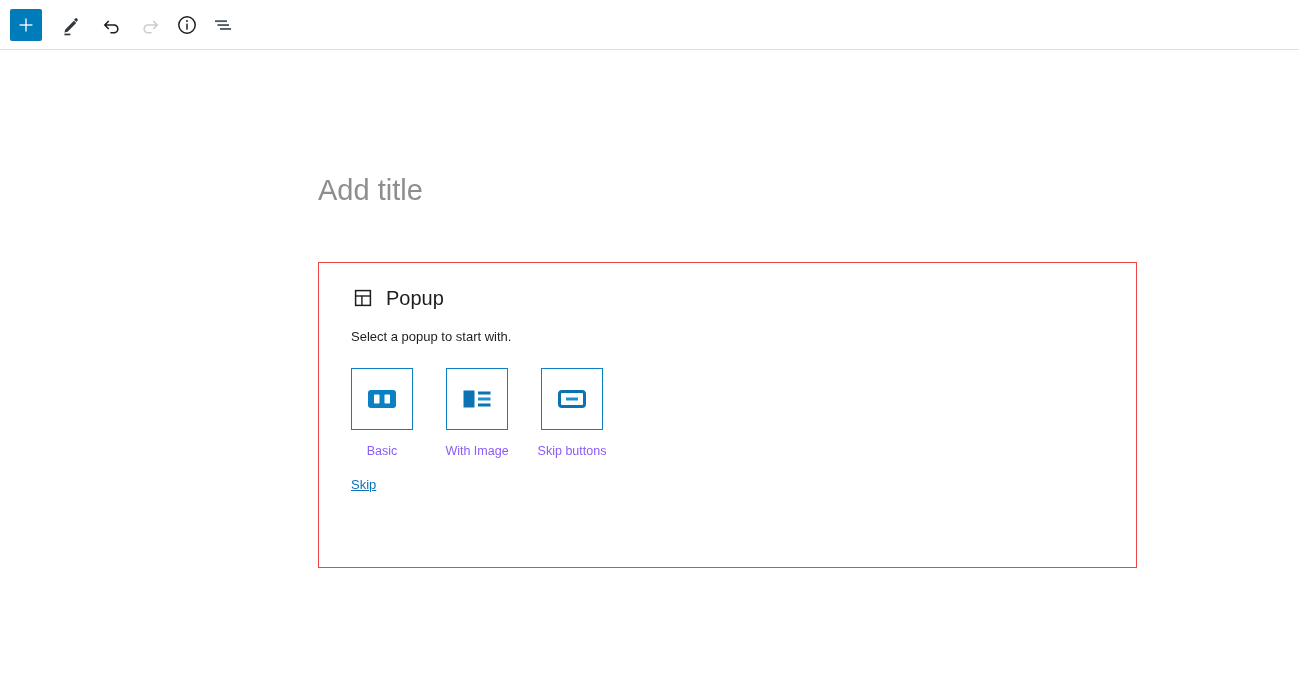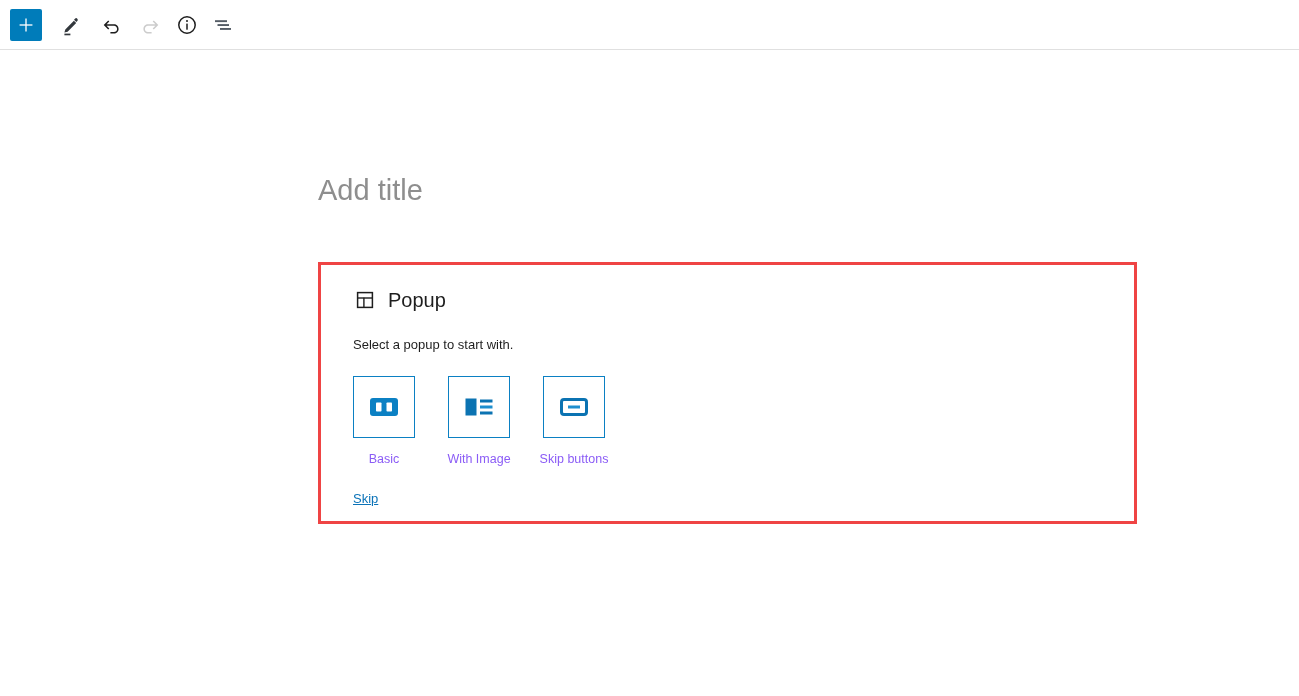--- a/index.html
+++ b/index.html
@@ -72,23 +72,23 @@
     white-space: nowrap;
     cursor: text;
   }
 
   
   .block-placeholder {
     position: absolute;
     left: 318px;
     top: 212px;
     width: 819px;
-    height: 262px;
+    height: 306px;
     box-sizing: border-box;
-    border: 3px solid #ef4444;
+    border: 1px solid #ef4444;
     background: #ffffff;
     padding: 20px 16px 16px 16px;
   }
   .placeholder-label {
     display: flex;
     align-items: center;
     gap: 11px;
     padding-left: 16px;
     margin-top: 3px;
   }
@@ -98,21 +98,21 @@
     display: block;
     flex: 0 0 auto;
   }
   .placeholder-title {
     font-size: 20px;
     line-height: 24px;
     font-weight: 400;
     color: #1e1e1e;
   }
   .placeholder-instructions {
-    margin-top: 24px;
+    margin-top: 18px;
     padding-left: 16px;
     font-size: 13px;
     line-height: 18px;
     color: #1e1e1e;
   }
   .pattern-list {
     margin-top: 22px;
     padding-left: 16px;
     display: flex;
     gap: 33px;
@@ -137,21 +137,21 @@
   .pattern-thumb svg { display: block; }
   .pattern-caption {
     margin-top: 13px;
     font-size: 12.5px;
     line-height: 16px;
     color: #8b5cf6;
     white-space: nowrap;
     text-align: center;
   }
   .skip-row {
-    margin-top: 22px;
+    margin-top: 16px;
     padding-left: 16px;
   }
   .skip-link {
     font-size: 13px;
     line-height: 18px;
     color: #0b73b8;
     text-decoration: underline;
     cursor: pointer;
   }
 </style>

